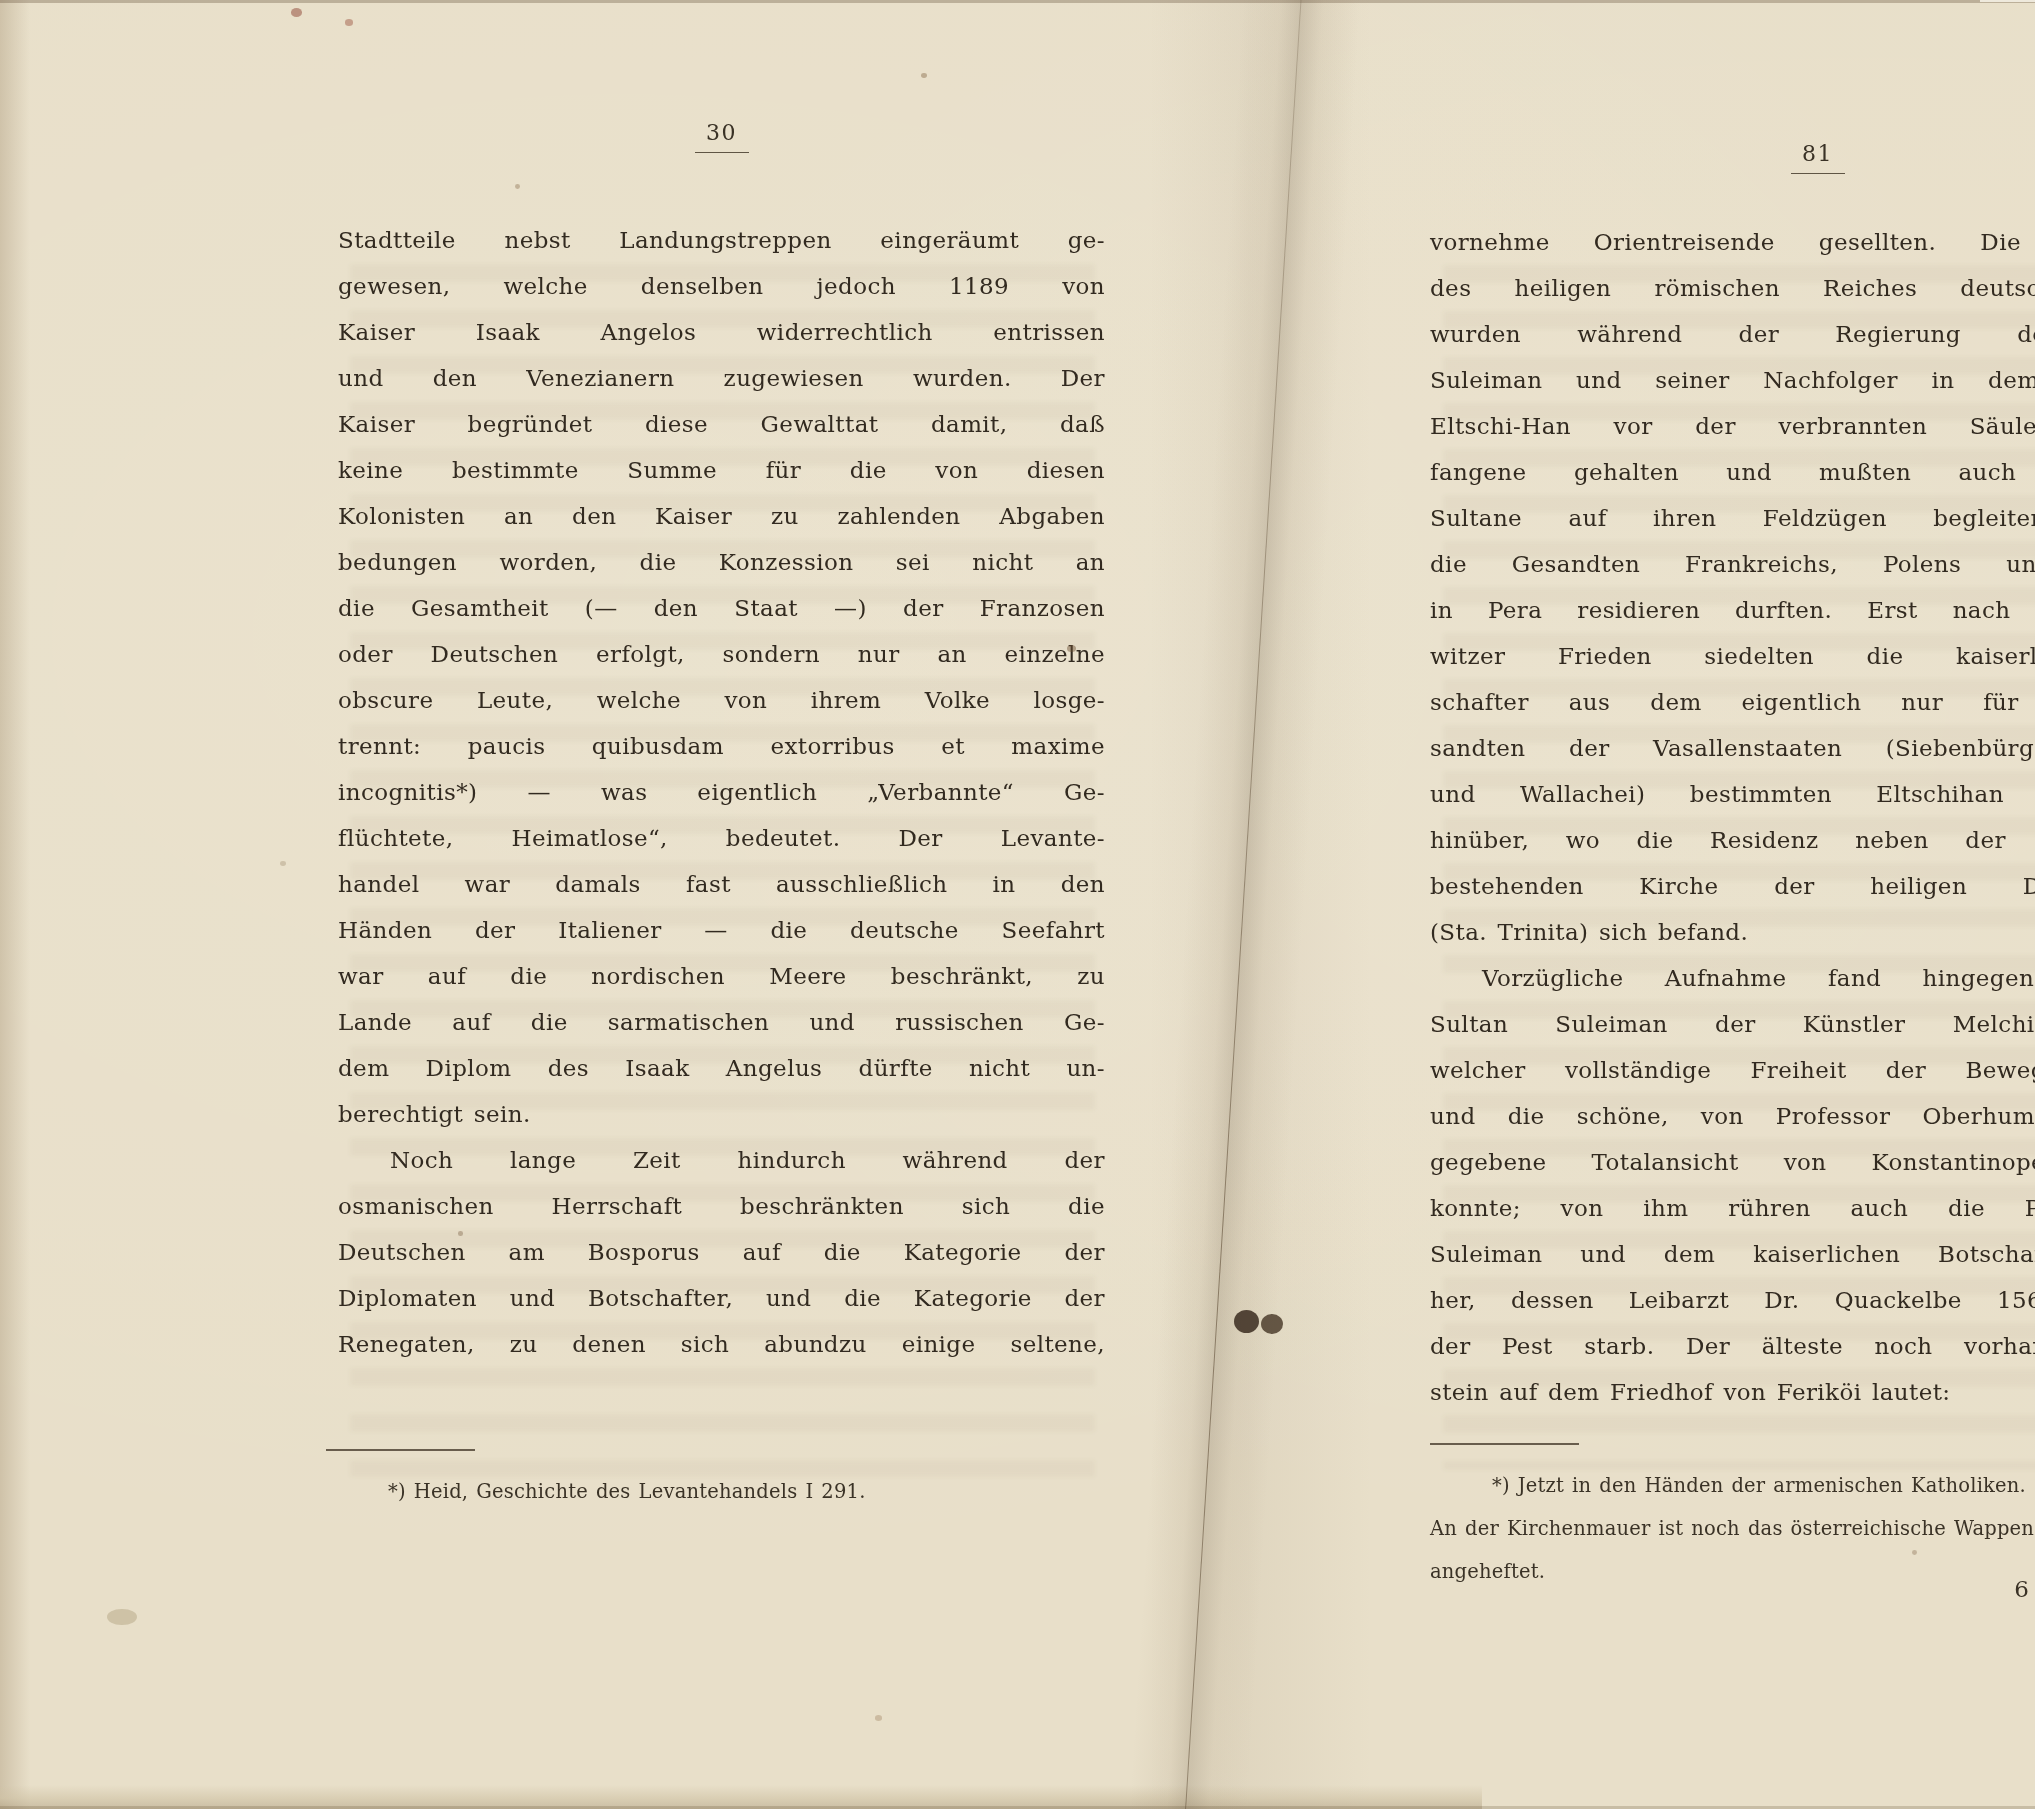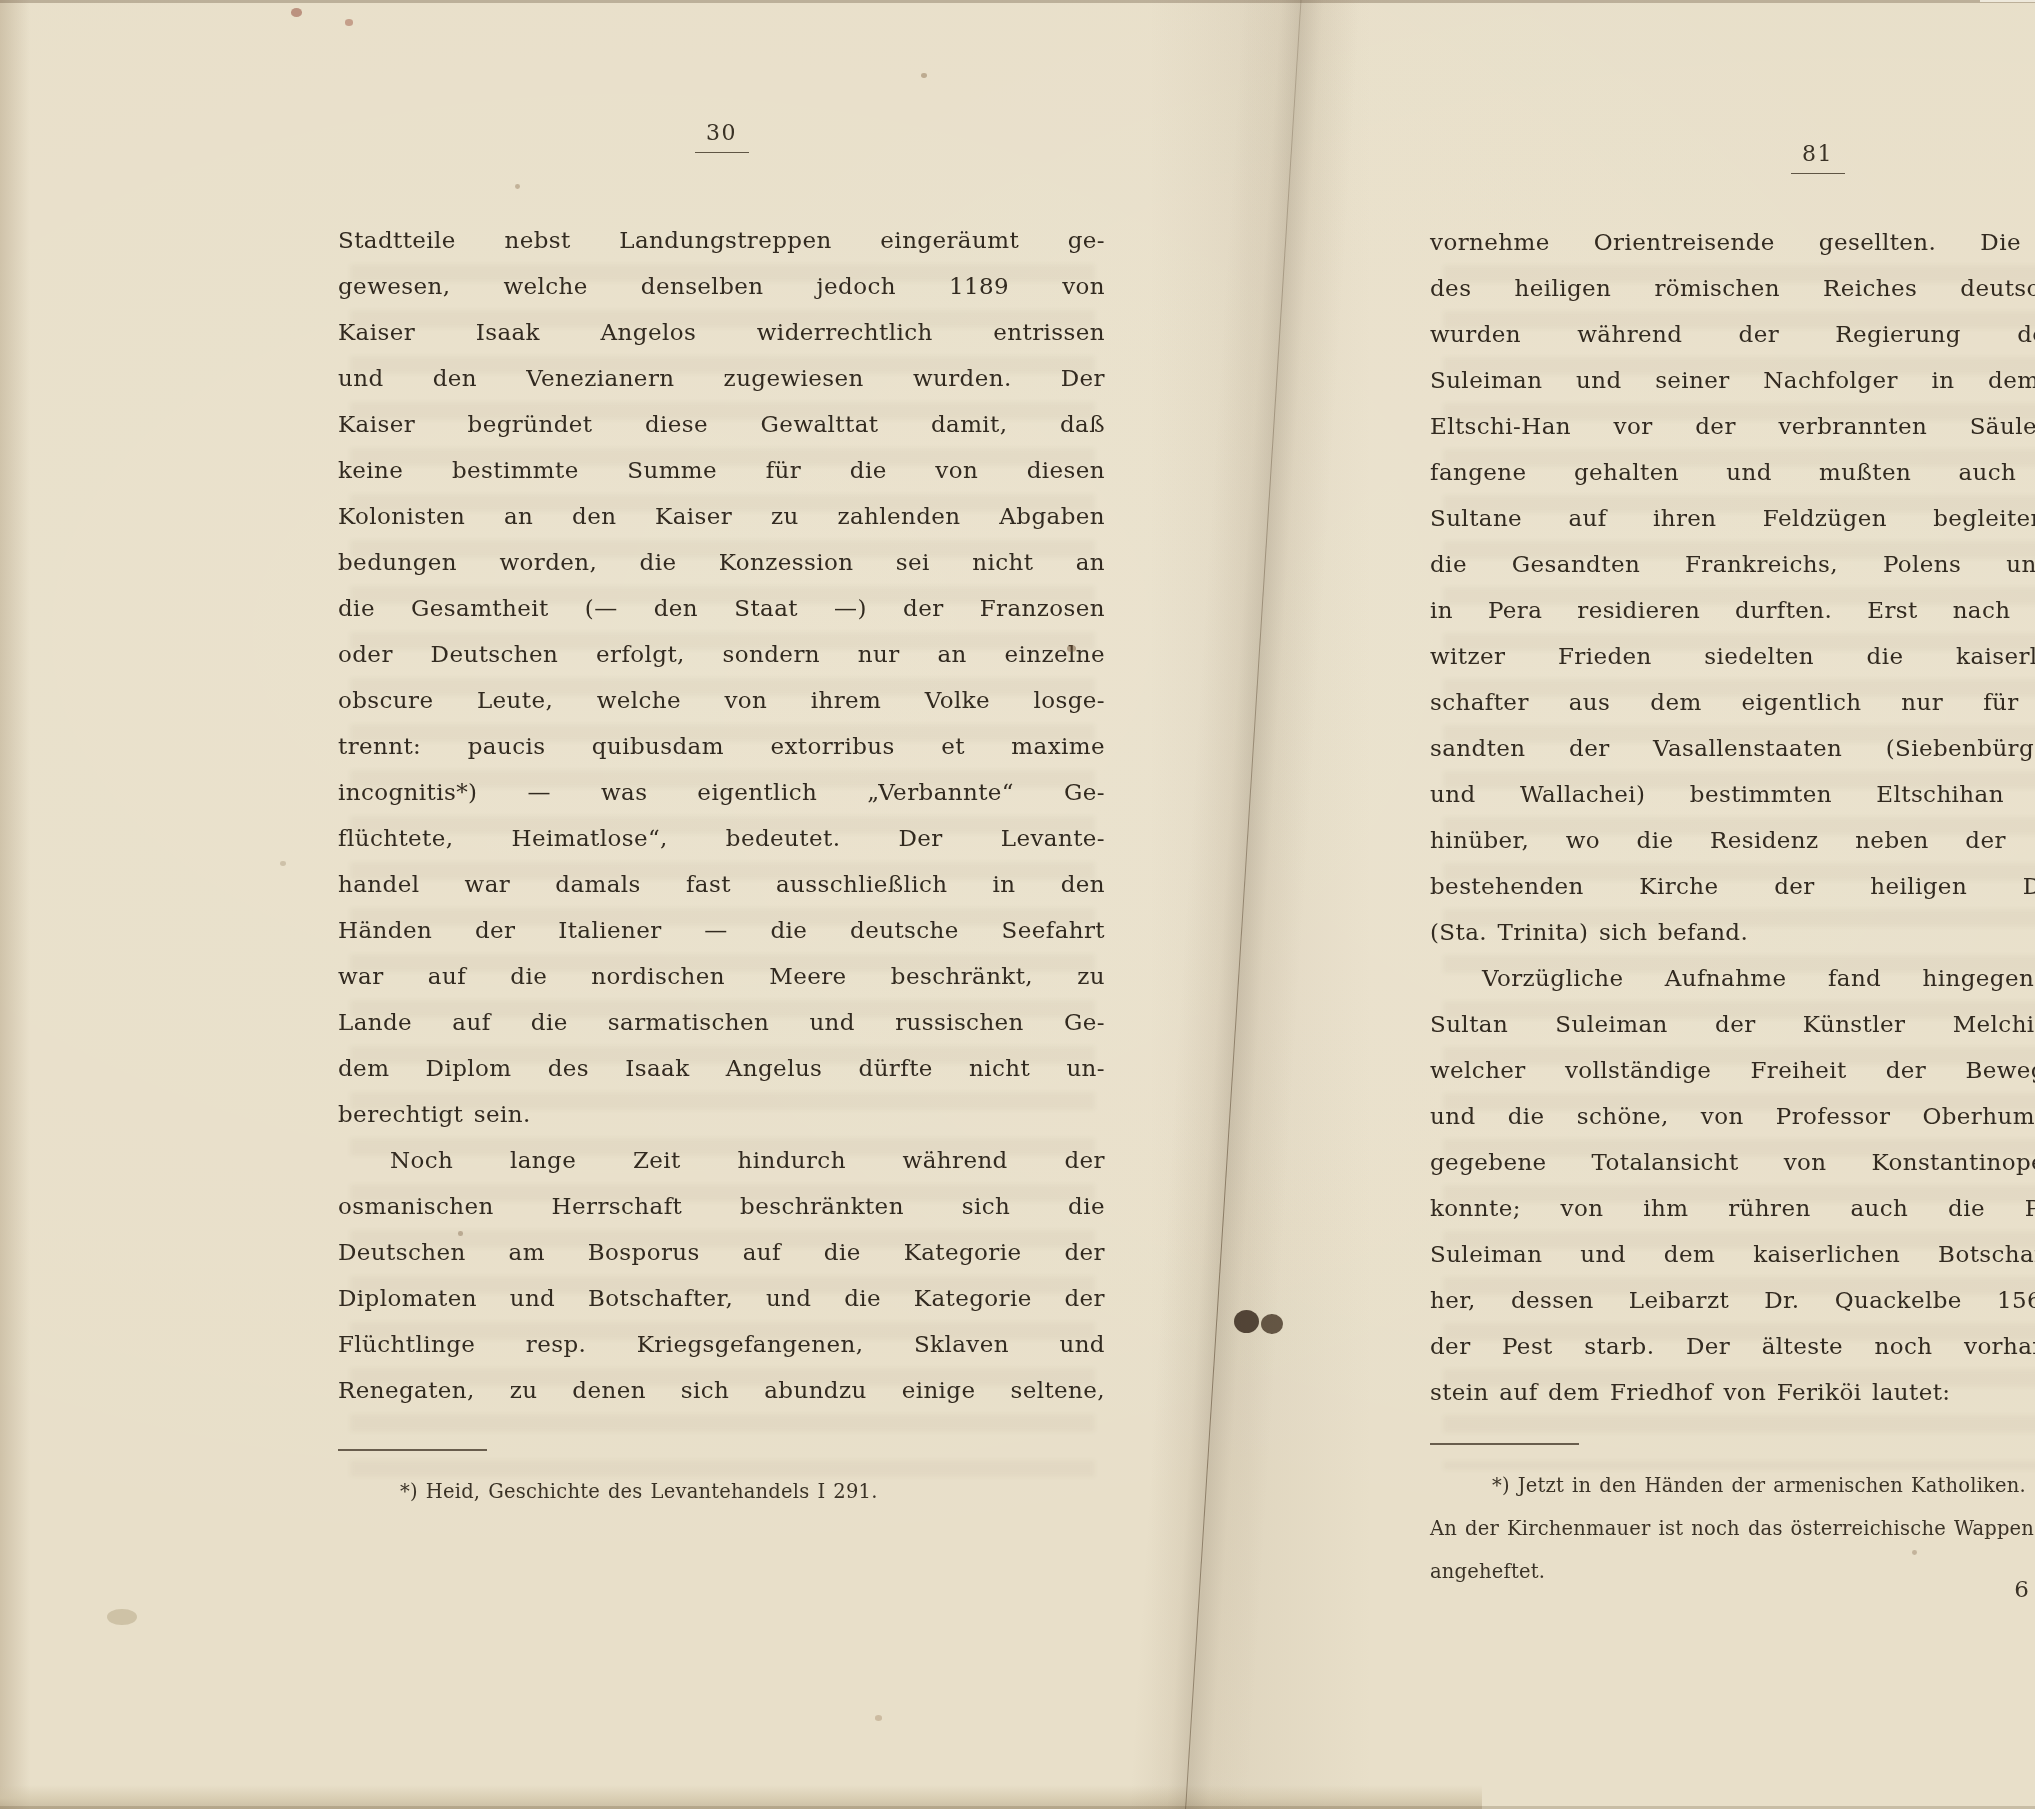--- a/index.html
+++ b/index.html
@@ -52,21 +52,21 @@
   #pagenum-right{left:1430px;top:141px;width:775px;}
 
   .textblock{position:absolute;}
   #text-left{left:338px;top:217px;width:767px;}
   #text-right{left:1430px;top:219px;width:775px;}
   .line{height:46px;line-height:46px;font-size:23px;letter-spacing:0.4px;word-spacing:2.8px;white-space:normal;}
   .line.j{text-align:justify;text-align-last:justify;}
   .line.ind{padding-left:52px;}
 
   .footnote{position:absolute;font-size:19.5px;color:#3a3226;}
-  #fn-left{left:338px;top:1449px;width:767px;}
+  #fn-left{left:326px;top:1449px;width:767px;}
   #fn-right{left:1430px;top:1443px;width:775px;}
   .fn-rule{width:149px;height:1.6px;background:#473c2d;opacity:.8;}
   .fn-text{margin-top:19px;}
   .fn-line{line-height:43px;letter-spacing:0.2px;word-spacing:1.6px;}
   .fn-line.first{text-indent:62px;}
 
   #sig{position:absolute;left:1995px;top:1576px;width:53px;text-align:center;
        font-size:23px;color:#3a3226;}
 
   .speck{position:absolute;border-radius:50%;pointer-events:none;}
@@ -110,21 +110,20 @@
       <div class="line j">handel war damals fast ausschließlich in den</div>
       <div class="line j">Händen der Italiener — die deutsche Seefahrt</div>
       <div class="line j">war auf die nordischen Meere beschränkt, zu</div>
       <div class="line j">Lande auf die sarmatischen und russischen Ge-</div>
       <div class="line j">dem Diplom des Isaak Angelus dürfte nicht un-</div>
       <div class="line">berechtigt sein.</div>
       <div class="line j ind">Noch lange Zeit hindurch während der</div>
       <div class="line j">osmanischen Herrschaft beschränkten sich die</div>
       <div class="line j">Deutschen am Bosporus auf die Kategorie der</div>
       <div class="line j">Diplomaten und Botschafter, und die Kategorie der</div>
-      <div class="line j">Flüchtlinge resp. Kriegsgefangenen, Sklaven und</div>
       <div class="line j">Renegaten, zu denen sich abundzu einige seltene,</div>
     </div>
 
   <div class="footnote" id="fn-left">
     <div class="fn-rule"></div>
     <div class="fn-text">
         <div class="fn-line first">*) Heid, Geschichte des Levantehandels I 291.</div>
       </div>
   </div>
 

